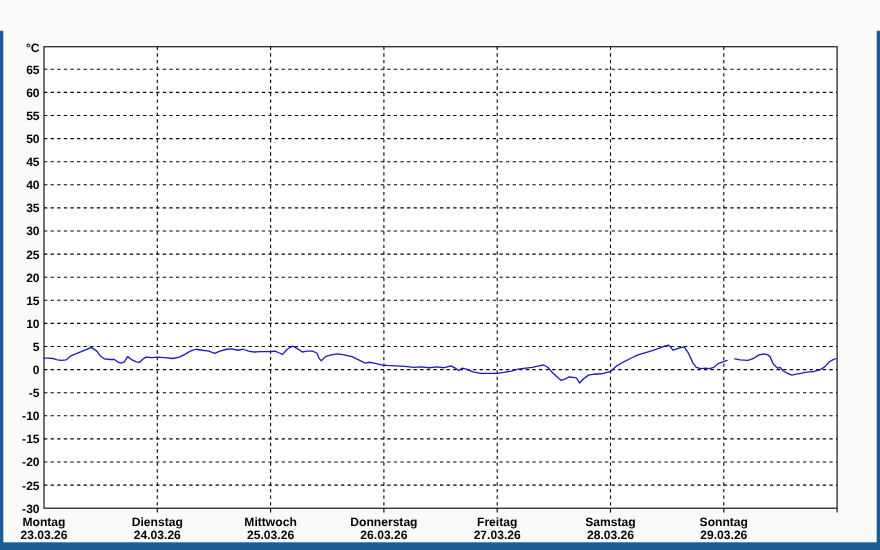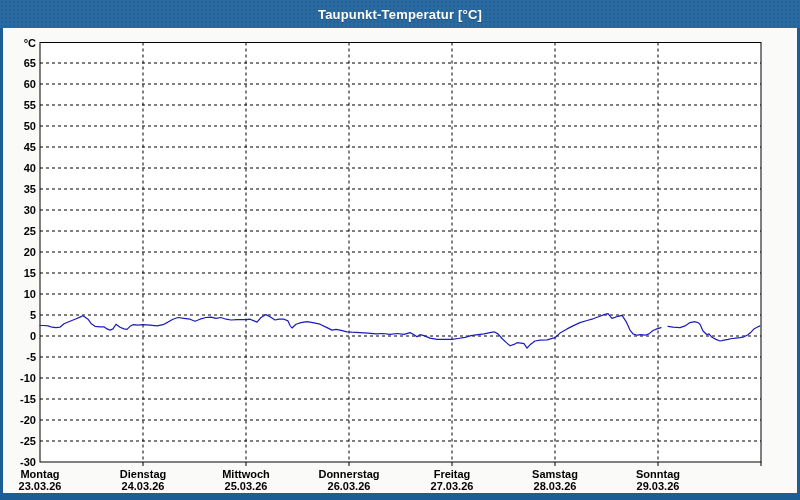--- a/index.html
+++ b/index.html
@@ -31,23 +31,20 @@
   svg.chart{position:absolute;left:0;top:0;}
   svg.chart text{
     font-family:"Liberation Sans",sans-serif;
     font-size:11px;font-weight:bold;fill:#000000;
   }
 </style>
 </head>
 <body>
 
 <div class="window">
-  <div class="titlebar">
-    <span class="title">Taupunkt-Temperatur [°C]</span>
-  </div>
 
   <svg class="chart" width="800" height="500" viewBox="0 0 800 500">
       <rect x="40" y="42.5" width="721" height="419.5" fill="#ffffff"></rect>
       <line x1="40" y1="63" x2="761" y2="63" stroke="#000000" stroke-width="1" stroke-dasharray="3,3"></line>
       <text x="36" y="67" text-anchor="end">65</text>
       <line x1="40" y1="84" x2="761" y2="84" stroke="#000000" stroke-width="1" stroke-dasharray="3,3"></line>
       <text x="36" y="88" text-anchor="end">60</text>
       <line x1="40" y1="105" x2="761" y2="105" stroke="#000000" stroke-width="1" stroke-dasharray="3,3"></line>
       <text x="36" y="109" text-anchor="end">55</text>
       <line x1="40" y1="126" x2="761" y2="126" stroke="#000000" stroke-width="1" stroke-dasharray="3,3"></line>

